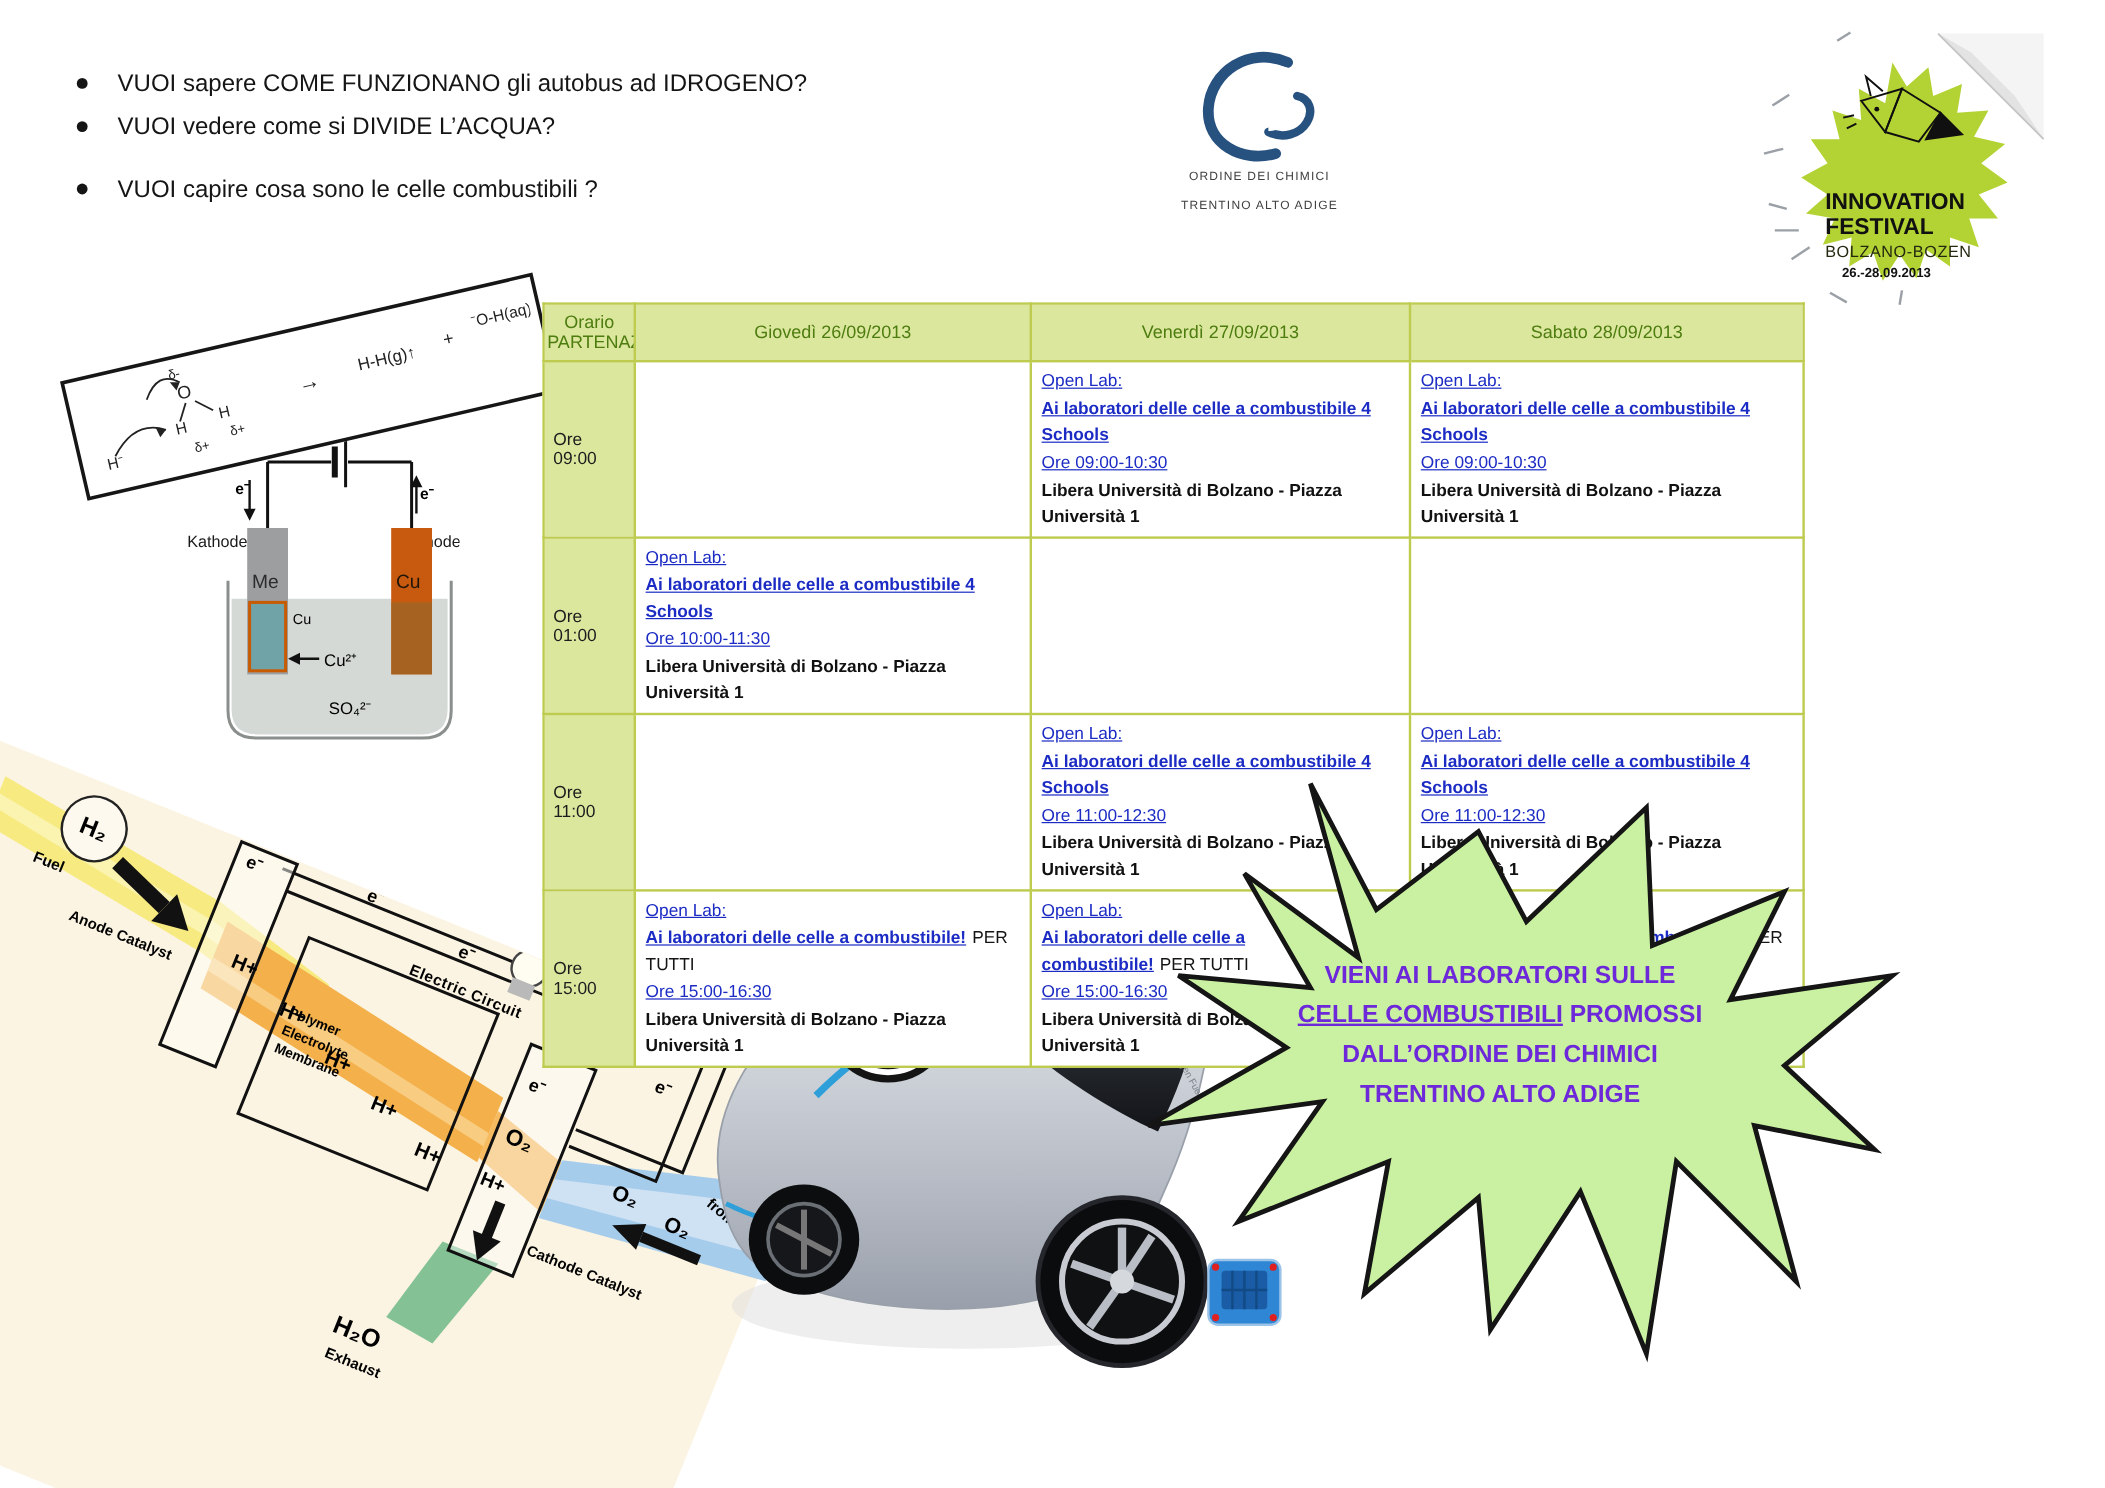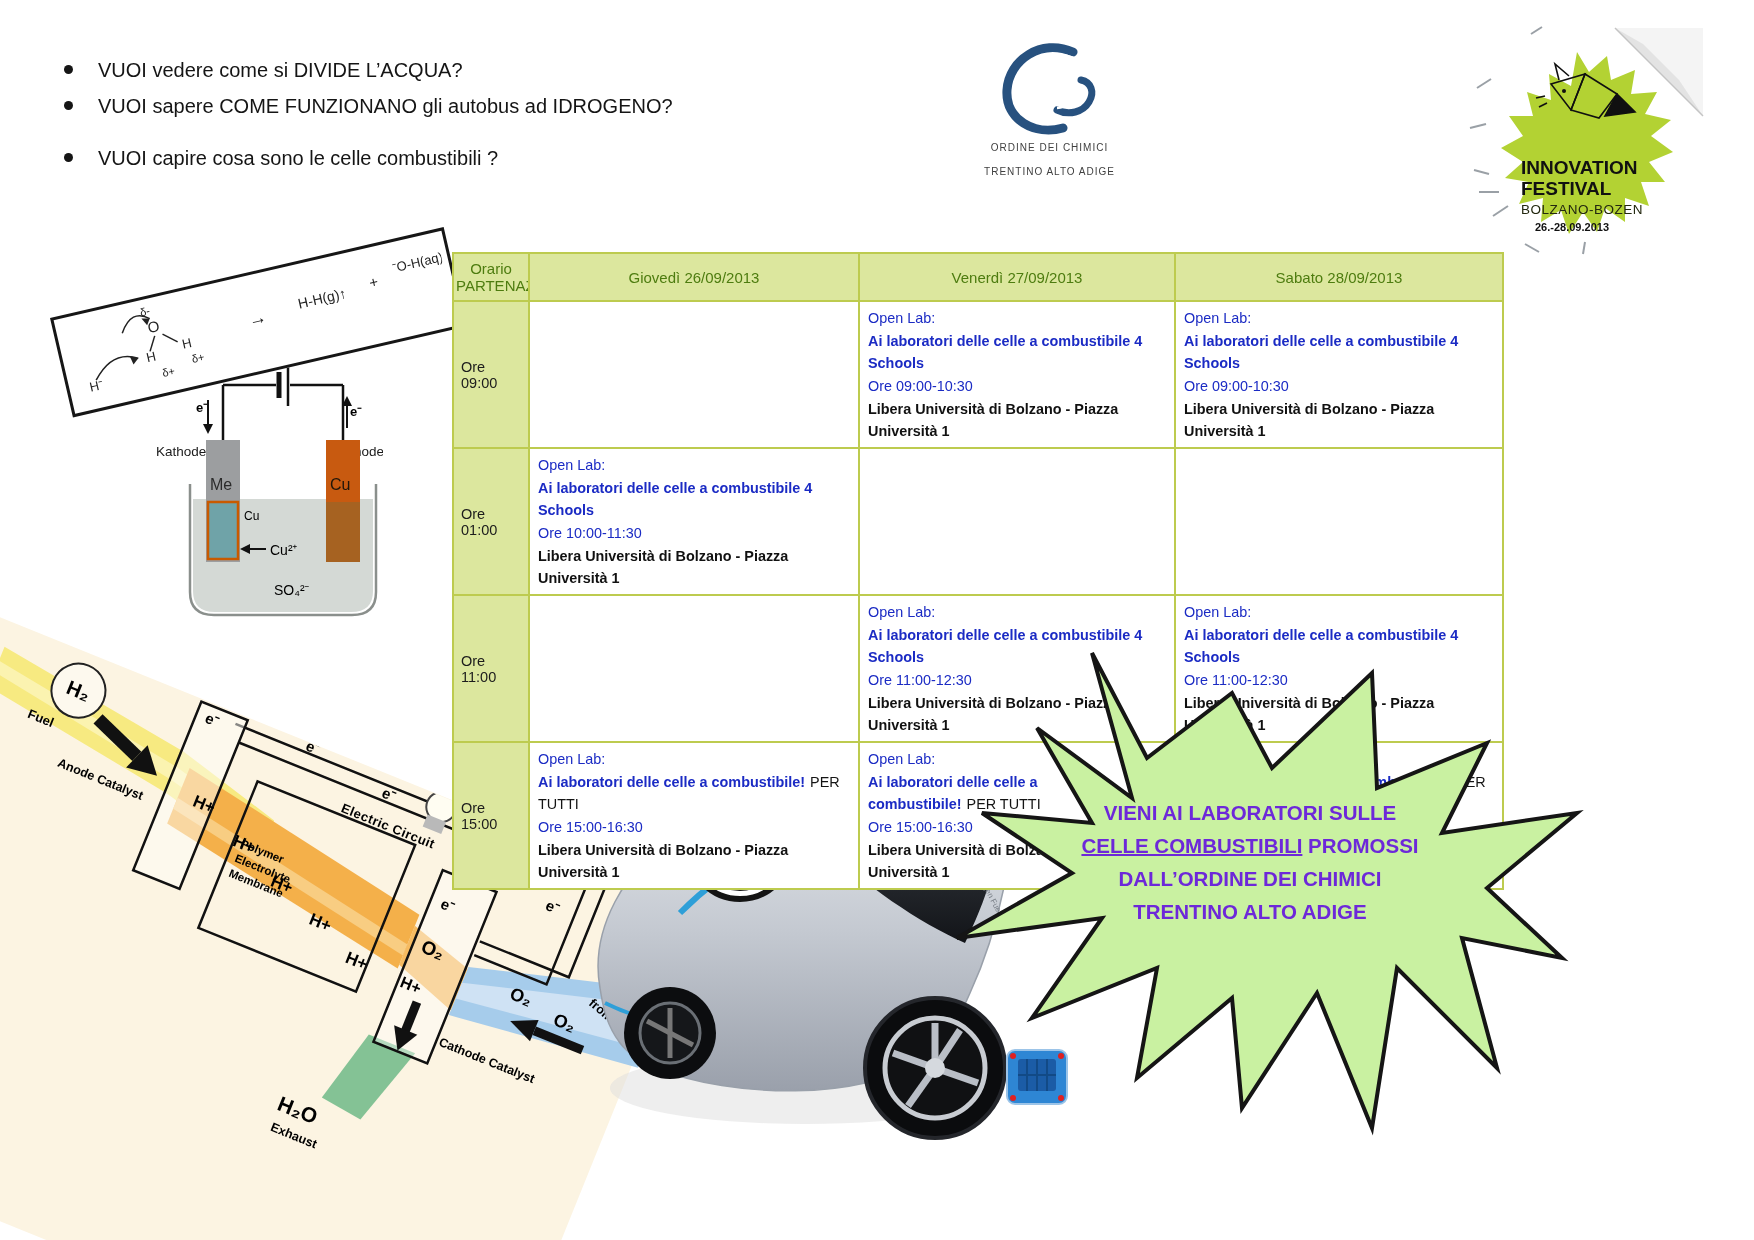--- a/index.html
+++ b/index.html
@@ -28,21 +28,21 @@
   #electro{left:148px;top:352px;z-index:3;}
   #handbox{z-index:4;}
 
   
   #sched{left:452px;top:252px;z-index:6;}
   table.tbl{border-collapse:collapse;table-layout:fixed;width:1050px;background:#fff;}
   table.tbl td{border:2px solid #bdcb4f;vertical-align:top;background:#fff;padding:5px 8px 4px 8px;overflow:hidden;}
   table.tbl td.hdr{background:#dce79e;text-align:center;vertical-align:middle;font-size:15px;font-weight:400;color:#4d7c0f;padding:2px;}
   table.tbl td.time{background:#dce79e;vertical-align:middle;font-size:14.5px;color:#1c1c1c;padding-left:7px;}
   .cl{font-size:14.4px;line-height:22px;margin-bottom:1px;color:#111;}
-  .lk{color:#1b2bc4;}
+  .lk{color:#1b2bc4;text-decoration:underline;}
   .b{font-weight:700;}
   .sfx{color:#141414;margin-left:5px;}
 
   
   #car{left:575px;top:718px;z-index:5;}
 
   
   #star{left:942px;top:638px;width:648px;height:510px;z-index:8;}
   #star-text{left:78px;top:158px;width:460px;text-align:center;font-weight:700;font-size:20.5px;line-height:33px;color:#6d28d9;}
   #star-text .u{text-decoration:underline;text-decoration-thickness:2px;text-align:right;}
@@ -53,22 +53,22 @@
   svg text{font-family:"Liberation Sans",sans-serif;}
 </style>
 </head>
 <body>
 
 <div id="page">
 
   <div id="ivory" class="abs"></div>
 
   <ul id="bullets" class="abs">
+    <li><span class="dot"></span><span>VUOI sapere COME FUNZIONANO gli autobus ad IDROGENO?</span></li>
     <li><span class="dot"></span><span>VUOI vedere come si DIVIDE L’ACQUA?</span></li>
-    <li><span class="dot"></span><span>VUOI sapere COME FUNZIONANO gli autobus ad IDROGENO?</span></li>
     <li class="gap"><span class="dot"></span><span>VUOI capire cosa sono le celle combustibili ?</span></li>
   </ul>
 
   <svg class="abs" style="left:985px;top:40px;" width="130" height="95" viewBox="0 0 130 95">
     <path d="M 88,12 C 56,-2 24,20 22,50 C 20,80 50,96 78,88" fill="none" stroke="#27517f" stroke-width="9" stroke-linecap="round"></path>
     <path d="M 92,20 C 72,10 48,16 38,34" fill="none" stroke="#ffffff" stroke-width="3"></path>
     <path d="M 96,40 C 106,42 110,52 104,62 C 98,72 84,76 72,70" fill="none" stroke="#27517f" stroke-width="7" stroke-linecap="round"></path>
     <path d="M 86,52 C 88,60 82,68 72,68" fill="none" stroke="#ffffff" stroke-width="2.5"></path>
   </svg>
   <div id="ordine-text" class="abs">

